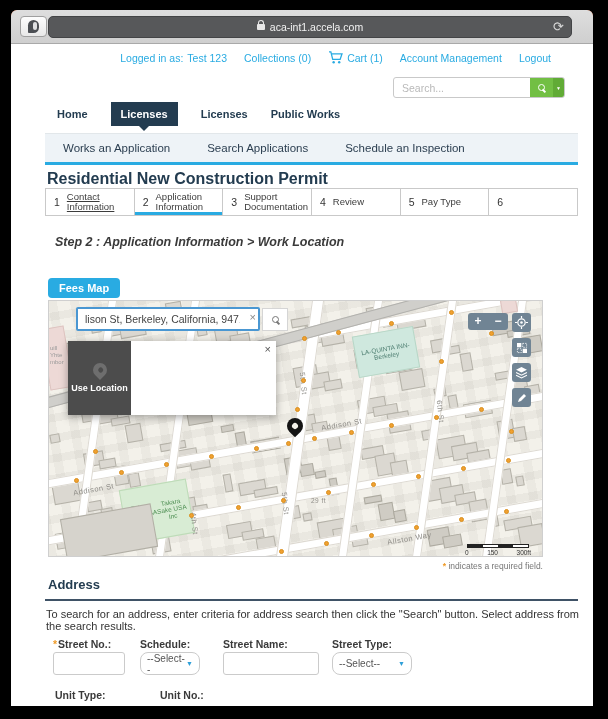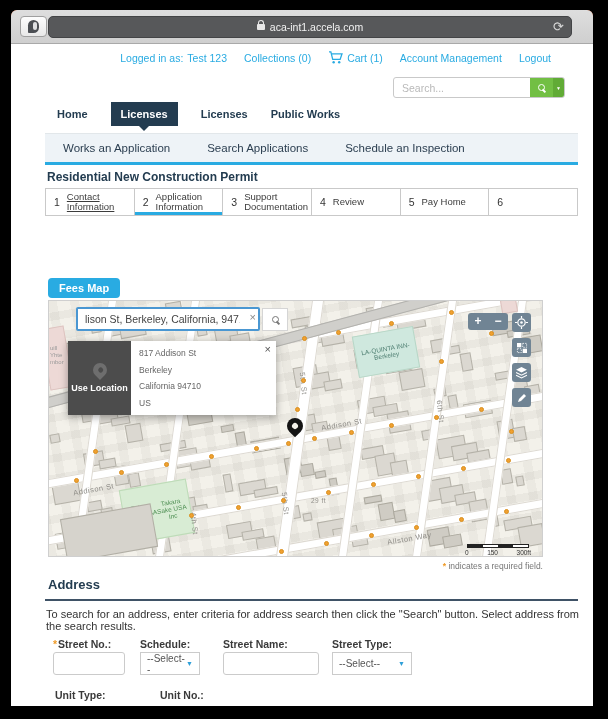--- a/index.html
+++ b/index.html
@@ -36,21 +36,21 @@
   
   .tabs { position:absolute; left:46px; top:58px; display:flex; align-items:center; gap:23px; font-size:11px; font-weight:bold; color:#233c50; }
   .tab { cursor:pointer; padding:6px 0; }
   .tab.active { background:#233c50; color:#fff; padding:6px 10px; position:relative; }
   .tab.active::after { content:""; position:absolute; left:50%; bottom:-5px; margin-left:-5px; border:5px solid transparent; border-top:5px solid #233c50; border-bottom:none; }
 
   
   .subnav { position:absolute; left:34px; top:89px; width:533px; height:32px; background:#eef3f7; border-top:1px solid #e2e7ea; border-bottom:3px solid #29abe2; display:flex; align-items:center; gap:37px; padding-left:18px; font-size:11.5px; color:#2b3e50; }
   .subnav .item { cursor:pointer; }
 
-  .permit-title { position:absolute; left:36px; top:126px; font-size:12px; font-weight:bold; color:#233c50; }
+  .permit-title { position:absolute; left:36px; top:126px; font-size:16px; font-weight:bold; color:#233c50; }
 
   
   .steps { position:absolute; left:34px; top:144px; width:533px; height:28px; display:flex; border:1px solid #c9c9c9; }
   .step { flex:1 1 0; display:flex; align-items:center; padding-left:8px; border-left:1px solid #c9c9c9; position:relative; font-size:9.5px; color:#3c3c3c; cursor:pointer; overflow:hidden; }
   .step:first-child { border-left:none; }
   .step .num { font-size:10.5px; color:#333; margin-right:7px; }
   .step .lbl { line-height:10px; width:62px; }
   .step .lbl.u { text-decoration:underline; }
   .step.active::after { content:""; position:absolute; left:0; right:0; bottom:0; height:3px; background:#29abe2; }
 
@@ -108,21 +108,21 @@
 
   .required-note { position:absolute; right:50px; top:517px; font-size:8.5px; color:#777; }
   .required-note b { color:#ef9b28; }
 
   .addr-title { position:absolute; left:37px; top:533px; font-size:13px; font-weight:bold; color:#233c50; }
   .addr-divider { position:absolute; left:34px; top:555px; width:533px; height:2px; background:#3f5266; }
   .addr-instructions { position:absolute; left:35px; top:564px; font-size:11px; color:#333; width:533px; }
   .fld-label { position:absolute; top:594px; font-size:10.5px; font-weight:bold; color:#3a3a3a; }
   .fld-label .star { color:#ef9b28; margin-right:1px; }
   .fld-input { position:absolute; top:608px; height:23px; border:1px solid #cbcbcb; border-radius:3px; font-size:11px; padding:0 5px; color:#333; font-family:"Liberation Sans",sans-serif; background:#fff; }
-  .fld-select { position:absolute; top:608px; height:23px; border:1px solid #cbcbcb; border-radius:0; background:#fff; display:flex; align-items:center; justify-content:space-between; padding:0 6px; font-size:10px; color:#555; cursor:pointer; }
+  .fld-select { position:absolute; top:608px; height:23px; border:1px solid #cbcbcb; border-radius:8px; background:#fff; display:flex; align-items:center; justify-content:space-between; padding:0 6px; font-size:10px; color:#555; cursor:pointer; }
   .fld-select .caret { color:#2e9fd8; font-size:7px; }
   .unit-label { position:absolute; top:645px; font-size:10.5px; font-weight:bold; color:#3a3a3a; }
 </style>
 </head>
 <body>
 
 <div class="window">
   <div class="chrome">
     <div class="shield-btn">
       <span class="shield-glyph"></span>
@@ -191,28 +191,29 @@
       <div class="step">
         <span class="num">3</span>
         <span class="lbl">Support Documentation</span>
       </div>
       <div class="step">
         <span class="num">4</span>
         <span class="lbl">Review</span>
       </div>
       <div class="step">
         <span class="num">5</span>
-        <span class="lbl">Pay Home</span>
+        <span class="lbl">Pay Type</span>
       </div>
       <div class="step">
         <span class="num">6</span>
         <span class="lbl"></span>
       </div>
     </div>
 
+    <div class="step-heading">Step 2 : Application Information &gt; Work Location</div>
     <div class="hide-map-btn">Fees Map</div>
 
     <div class="map">
       <div class="map-texture"></div>
       <div id="bld-layer">
           <div class="bld dk" style="left: 29px; top: 53px; width: 8px; height: 7px;"></div>
           <div class="bld" style="left: 166px; top: 26px; width: 23px; height: 15px;"></div>
           <div class="bld" style="left: 303px; top: 237px; width: 16px; height: 8px;"></div>
           <div class="bld" style="left: 440px; top: 210px; width: 9px; height: 16px;"></div>
           <div class="bld" style="left: 99px; top: 183px; width: 24px; height: 9px;"></div>
@@ -467,26 +468,20 @@
       </div>
       <div class="map-mag-btn">
         <span class="mag"></span>
       </div>
 
       <div class="popup">
         <div class="dark">
           <span class="pin-glyph"></span>
           <span class="txt">Use Location</span>
         </div>
-        <div class="body">
-          <div>817 Addison St</div>
-          <div>Berkeley</div>
-          <div>California 94710</div>
-          <div>US</div>
-        </div>
         <span class="close">×</span>
       </div>
     </div>
 
     <div class="required-note">
       <b>*</b>
       <span>indicates a required field.</span>
     </div>
 
     <div class="addr-title">Address</div>

